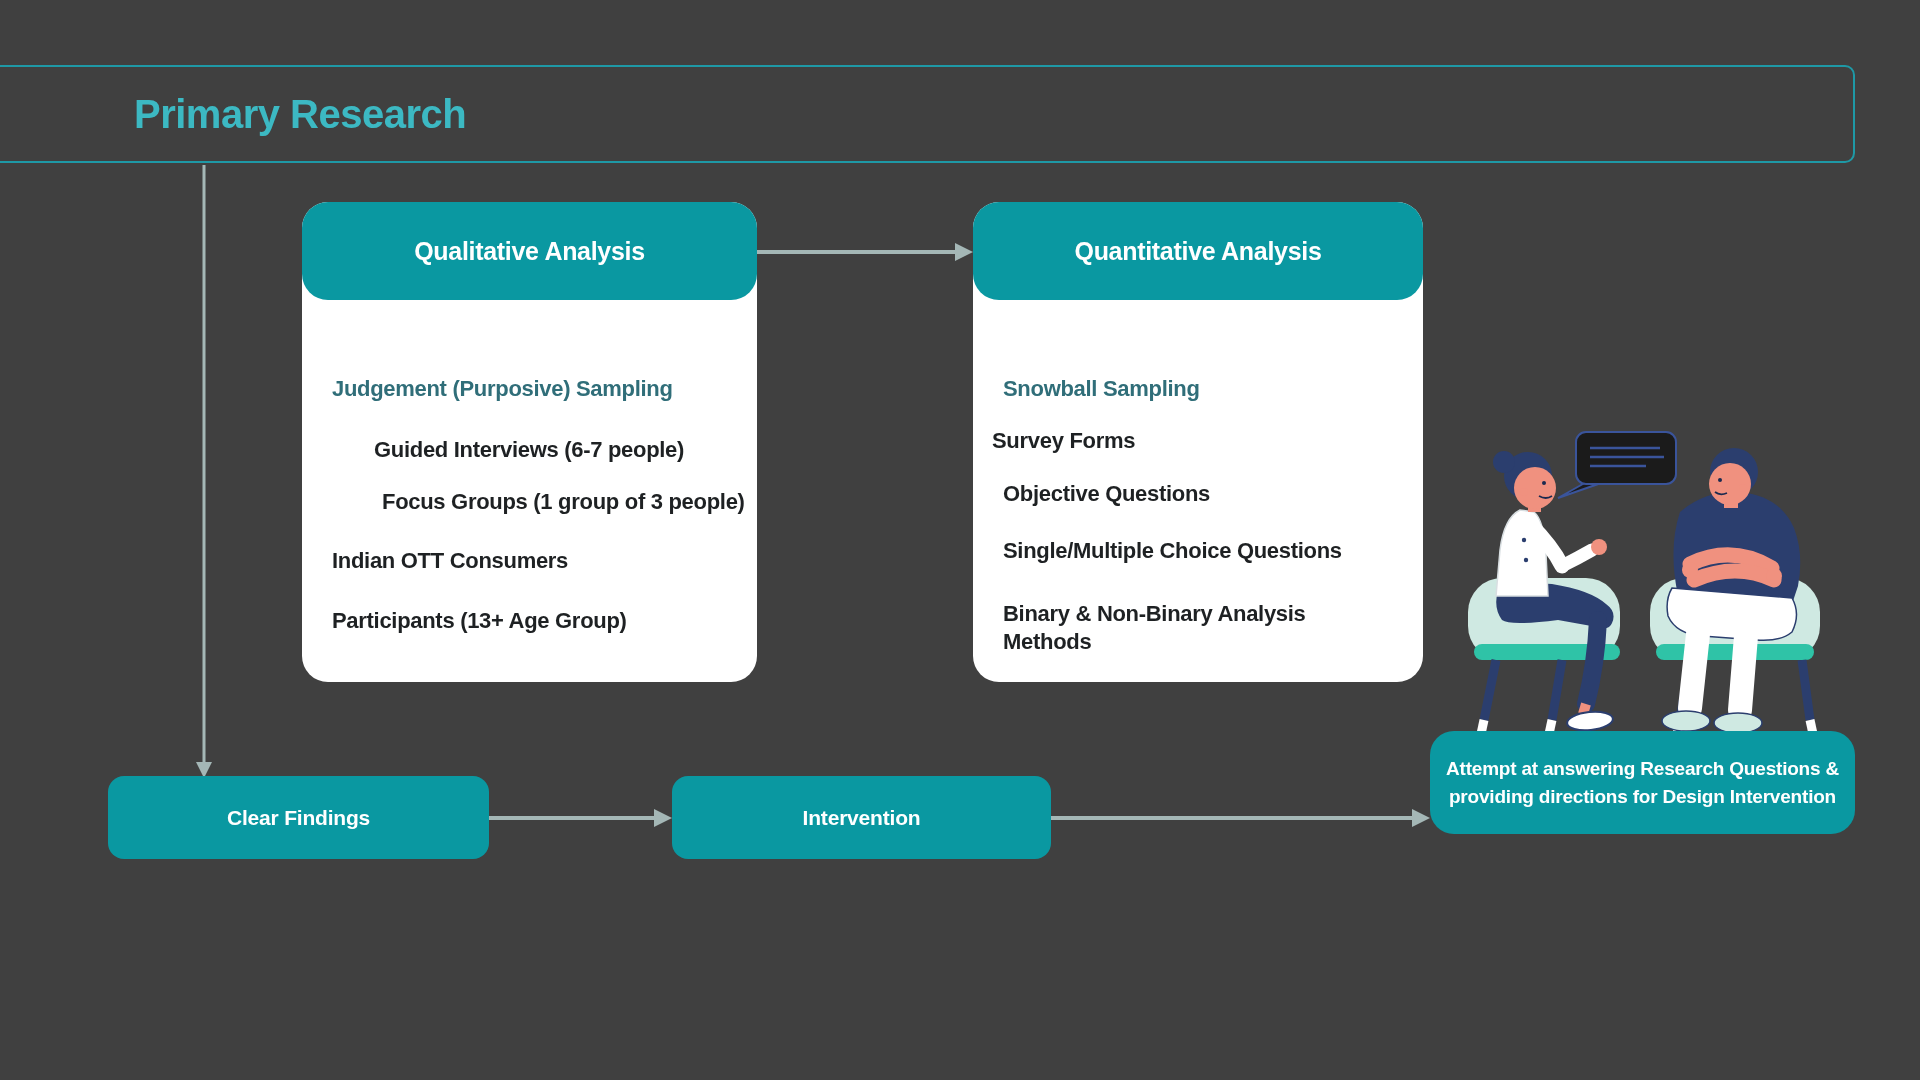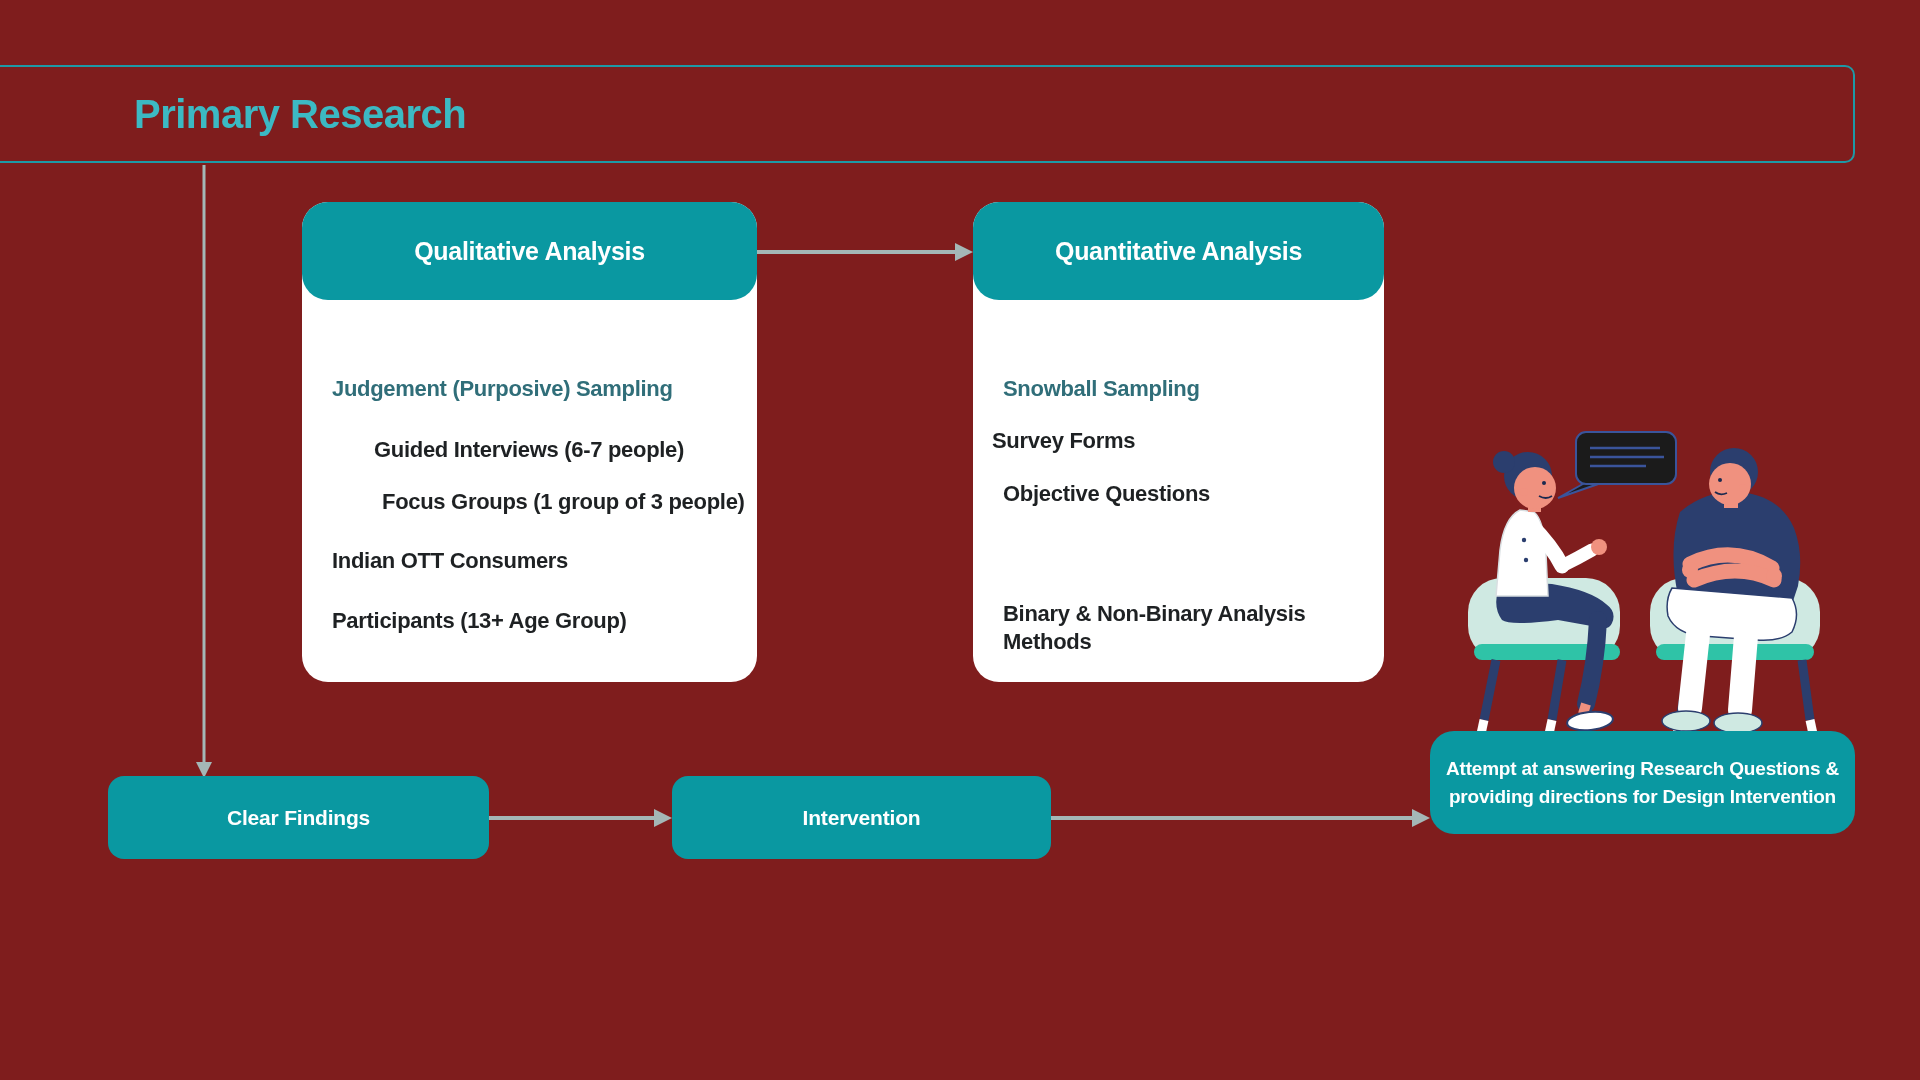--- a/index.html
+++ b/index.html
@@ -1,38 +1,38 @@
 <!DOCTYPE html>
 <html><head>
 <meta charset="utf-8">
 <style>
   html,body{margin:0;padding:0;background:#1b1b1b;}
   .stage{
-    position:relative;width:1920px;height:1080px;background:#7f1d1d;
+    position:relative;width:1920px;height:1080px;background:#404040;
     overflow:hidden;font-family:"Liberation Sans",sans-serif;
   }
   
   .title-bar{
     position:absolute;left:-22px;top:65px;width:1877px;height:98px;
     border:2px solid #1e99a6;border-radius:10px;
     display:flex;align-items:center;box-sizing:border-box;
   }
   .title-bar h1{
     margin:0 0 0 154px;font-size:40px;font-weight:700;color:#3cb9c3;
     letter-spacing:-0.5px;
   }
   
   .connectors{position:absolute;left:0;top:0;z-index:1;pointer-events:none;}
   
   .card{
     position:absolute;top:202px;height:480px;background:#ffffff;
     border-radius:26px;z-index:2;text-decoration:underline;
   }
   .card-qual{left:302px;width:455px;}
-  .card-quant{left:973px;width:411px;}
+  .card-quant{left:973px;width:450px;}
   .card-header{
     position:absolute;left:0;top:0;width:100%;height:98px;
     background:#0a98a1;border-radius:26px;
     display:flex;align-items:center;justify-content:center;
   }
   .card-header span{
     color:#ffffff;font-size:25px;font-weight:700;letter-spacing:-0.3px;
   }
   .card-subtitle{
     position:absolute;left:30px;top:136px;
@@ -113,20 +113,21 @@
     <div class="card-item q-i3">Participants (13+ Age Group)</div>
   </section>
 
   <section class="card card-quant">
     <div class="card-header">
       <span>Quantitative Analysis</span>
     </div>
     <div class="card-subtitle">Snowball Sampling</div>
     <div class="card-item n-i0">Survey Forms</div>
     <div class="card-item n-i1">Objective Questions</div>
+    <div class="card-item n-i2">Single/Multiple Choice Questions</div>
     <div class="card-item n-i3 wrap">Binary &amp; Non-Binary Analysis Methods</div>
   </section>
 
   <div class="pill pill-clear">
     <span>Clear Findings</span>
   </div>
   <div class="pill pill-disc">
     <span>Intervention</span>
   </div>
   <div class="outcome">

